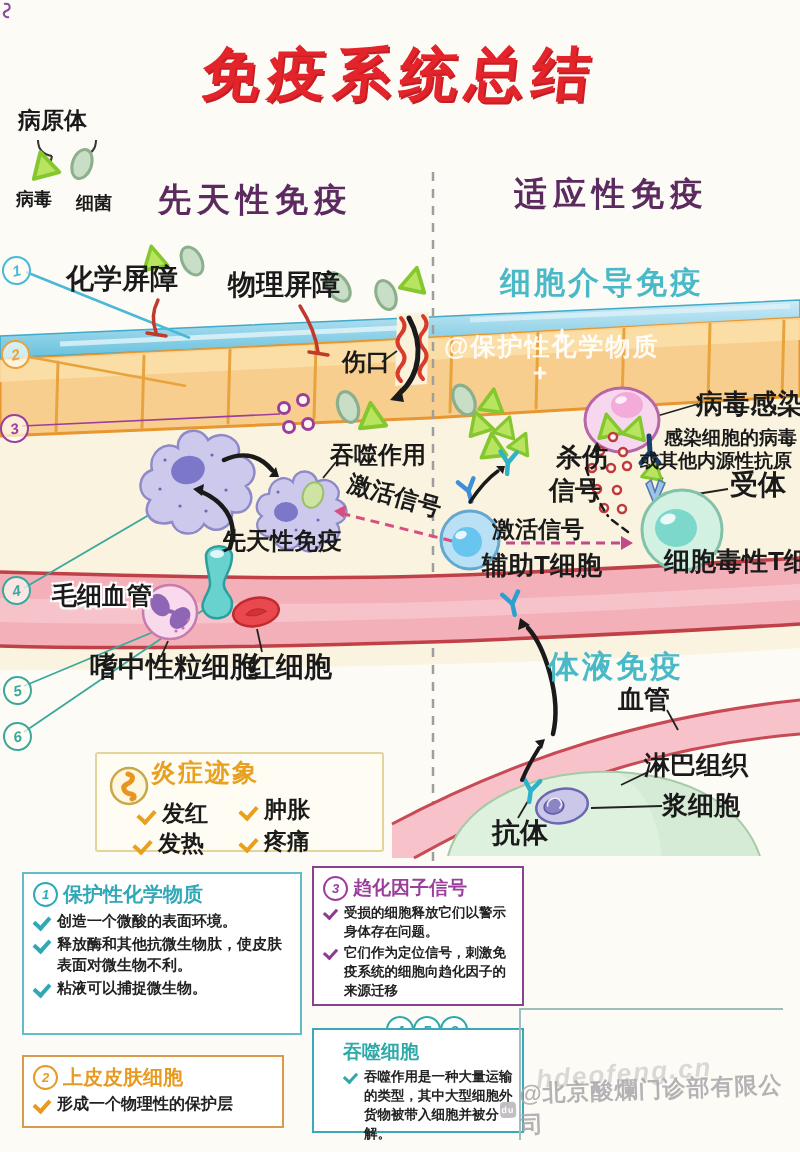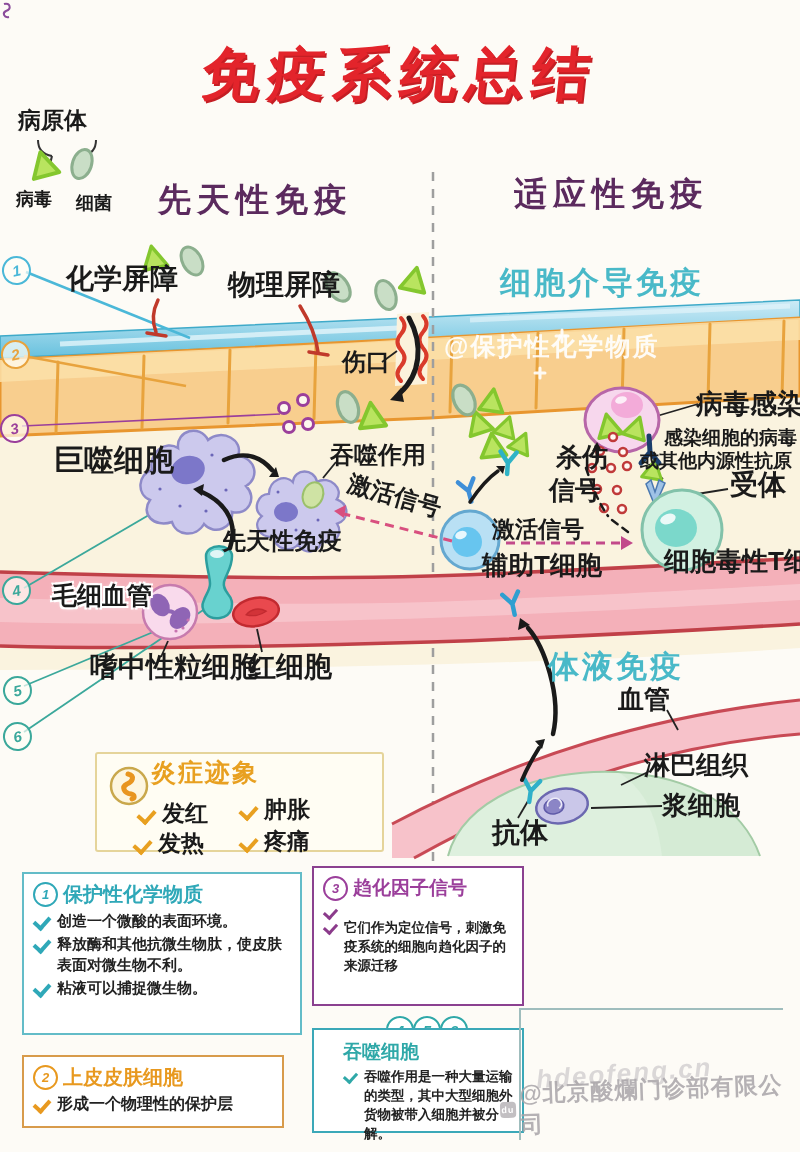--- a/index.html
+++ b/index.html
@@ -326,21 +326,20 @@
   <div class="mark" style="left:2px;top:256px;color:#4BB8D8;border-color:#4BB8D8;">1</div>
   <div class="mark" style="left:1px;top:340px;color:#E8A33D;border-color:#E8A33D;">2</div>
   <div class="mark" style="left:0px;top:414px;color:#9B3F9B;border-color:#9B3F9B;">3</div>
   <div class="mark" style="left:2px;top:576px;color:#3BA89B;border-color:#3BA89B;">4</div>
   <div class="mark" style="left:3px;top:676px;color:#3BA89B;border-color:#3BA89B;">5</div>
   <div class="mark" style="left:3px;top:722px;color:#3BA89B;border-color:#3BA89B;">6</div>
 
   <div class="lbl" style="left:66px;top:264px;font-size:28px;">化学屏障</div>
   <div class="lbl" style="left:228px;top:270px;font-size:28px;">物理屏障</div>
   <div class="lbl" style="left:342px;top:349px;font-size:24px;">伤口</div>
-  <div class="lbl" style="left:54px;top:444px;font-size:30px;">巨噬细胞</div>
   <div class="lbl" style="left:330px;top:442px;font-size:24px;">吞噬作用</div>
   <div class="lbl" style="left:352px;top:470px;font-size:24px;transform:rotate(16deg);transform-origin:left top;">激活信号</div>
   <div class="lbl" style="left:222px;top:528px;font-size:24px;">先天性免疫</div>
   <div class="lbl halo" style="left:52px;top:582px;font-size:25px;">毛细血管</div>
   <div class="lbl" style="left:90px;top:652px;font-size:28px;">嗜中性粒细胞</div>
   <div class="lbl" style="left:248px;top:652px;font-size:28px;">红细胞</div>
 
   <div class="lbl" style="left:696px;top:390px;font-size:27px;">病毒感染细胞</div>
   <div class="lbl" style="left:664px;top:428px;font-size:19px;">感染细胞的病毒</div>
   <div class="lbl" style="left:640px;top:451px;font-size:19px;">或其他内源性抗原</div>
@@ -412,20 +411,21 @@
       </div>
   </div>
 
   <div class="ibox" style="left:312px;top:866px;width:212px;height:140px;border-color:#8B4190;">
     <div class="bt" style="color:#9B3F9B;font-size:19px;">
       <span class="numc" style="color:#9B3F9B;border-color:#9B3F9B;">3</span>
       <span>趋化因子信号</span>
     </div>
     <div class="item" style="font-size:13.5px;line-height:1.4;">
         <span class="chk" style="border-color:#8B3B8B;width:10px;height:6px;border-width:0 0 3.5px 3.5px;margin-top:4px;"></span>
+        <span>受损的细胞释放它们以警示身体存在问题。</span>
       </div>
     <div class="item" style="font-size:13.5px;line-height:1.4;margin-top:2px;justify-content:center;">
         <span class="chk" style="border-color:#8B3B8B;width:10px;height:6px;border-width:0 0 3.5px 3.5px;margin-top:4px;"></span>
         <span>它们作为定位信号，刺激免疫系统的细胞向趋化因子的来源迁移</span>
       </div>
   </div>
 
   <div class="badge" style="left:386px;top:1016px;">4</div>
   <div class="badge" style="left:413px;top:1016px;">5</div>
   <div class="badge" style="left:440px;top:1016px;">6</div>

